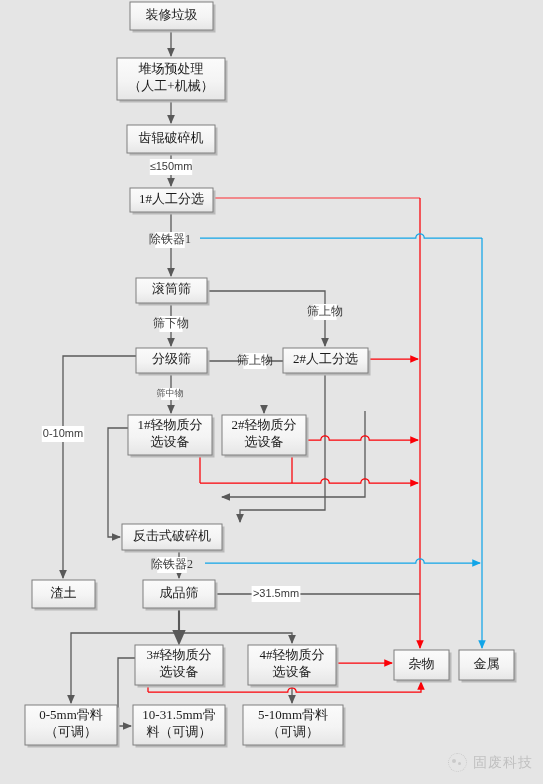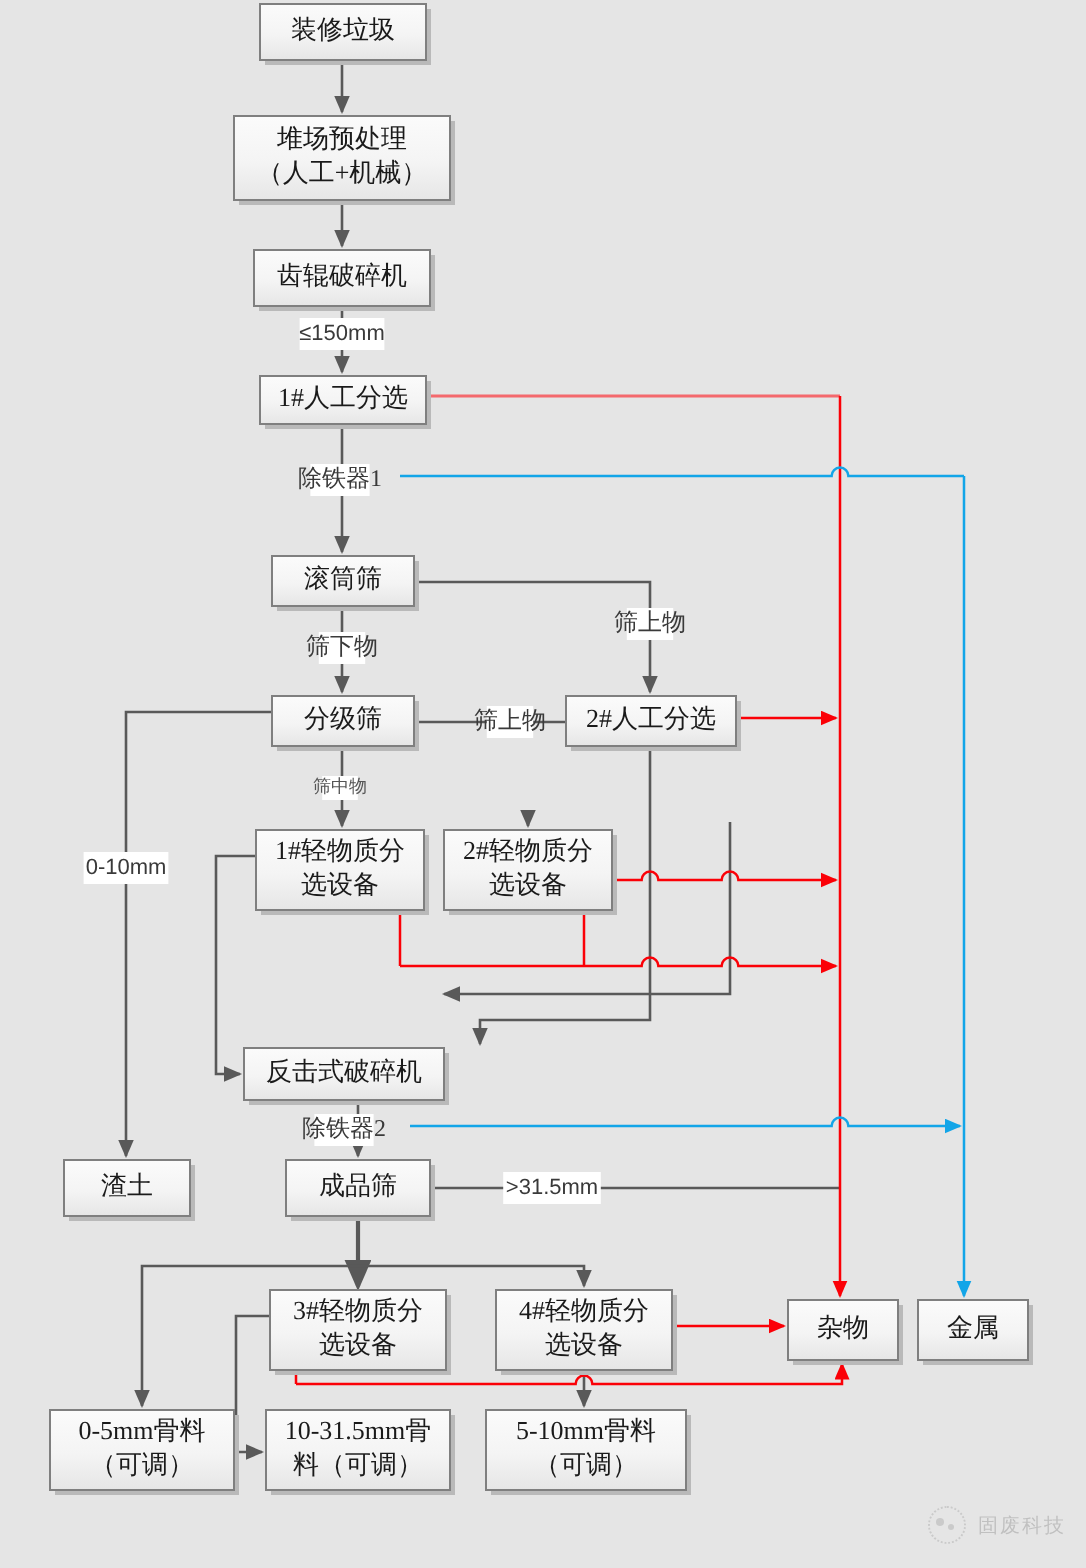--- a/index.html
+++ b/index.html
@@ -11,21 +11,21 @@
   .nodetext{font-family:"Liberation Serif","DejaVu Serif",serif;font-size:13px;fill:#1a1a1a;text-anchor:middle;dominant-baseline:middle;}
   .edgelabel{font-family:"Liberation Serif","DejaVu Serif",serif;font-size:12px;fill:#3a3a3a;text-anchor:middle;dominant-baseline:middle;}
   .edgelabel.small{font-size:9px;fill:#555;}
   .edgelabel.lat{font-family:"Liberation Sans","DejaVu Sans",sans-serif;font-size:11px;}
   .lnk-gray{fill:none;stroke:#595959;stroke-width:1.3;}
   .lnk-gray-thick{fill:none;stroke:#595959;stroke-width:2.1;}
   .lnk-red{fill:none;stroke:#fb0007;stroke-width:1.25;}
   .lnk-red-soft{fill:none;stroke:#f4696d;stroke-width:1.6;}
   .lnk-blue{fill:none;stroke:#12a5e8;stroke-width:1.25;}
   .wm{position:absolute;right:10px;bottom:12px;display:flex;align-items:center;gap:6px;opacity:.30;}
-  .wm-txt{font-family:Liberation Serif, serif;font-size:10px;color:#6d6d6d;letter-spacing:1px;}
+  .wm-txt{font-family:Liberation Serif, serif;font-size:14px;color:#6d6d6d;letter-spacing:1px;}
   .wm-logo{width:17px;height:17px;border-radius:50%;border:1.4px dotted #8d8d8d;position:relative;}
   .wm-logo::before,.wm-logo::after{content:"";position:absolute;border-radius:50%;background:#8d8d8d;}
   .wm-logo::before{width:4px;height:4px;left:3px;top:5px;}
   .wm-logo::after{width:3px;height:3px;left:9px;top:8px;}
 </style>
 </head>
 <body>
 
 <div id="root">
   <svg id="flow" viewBox="0 0 543 784">

